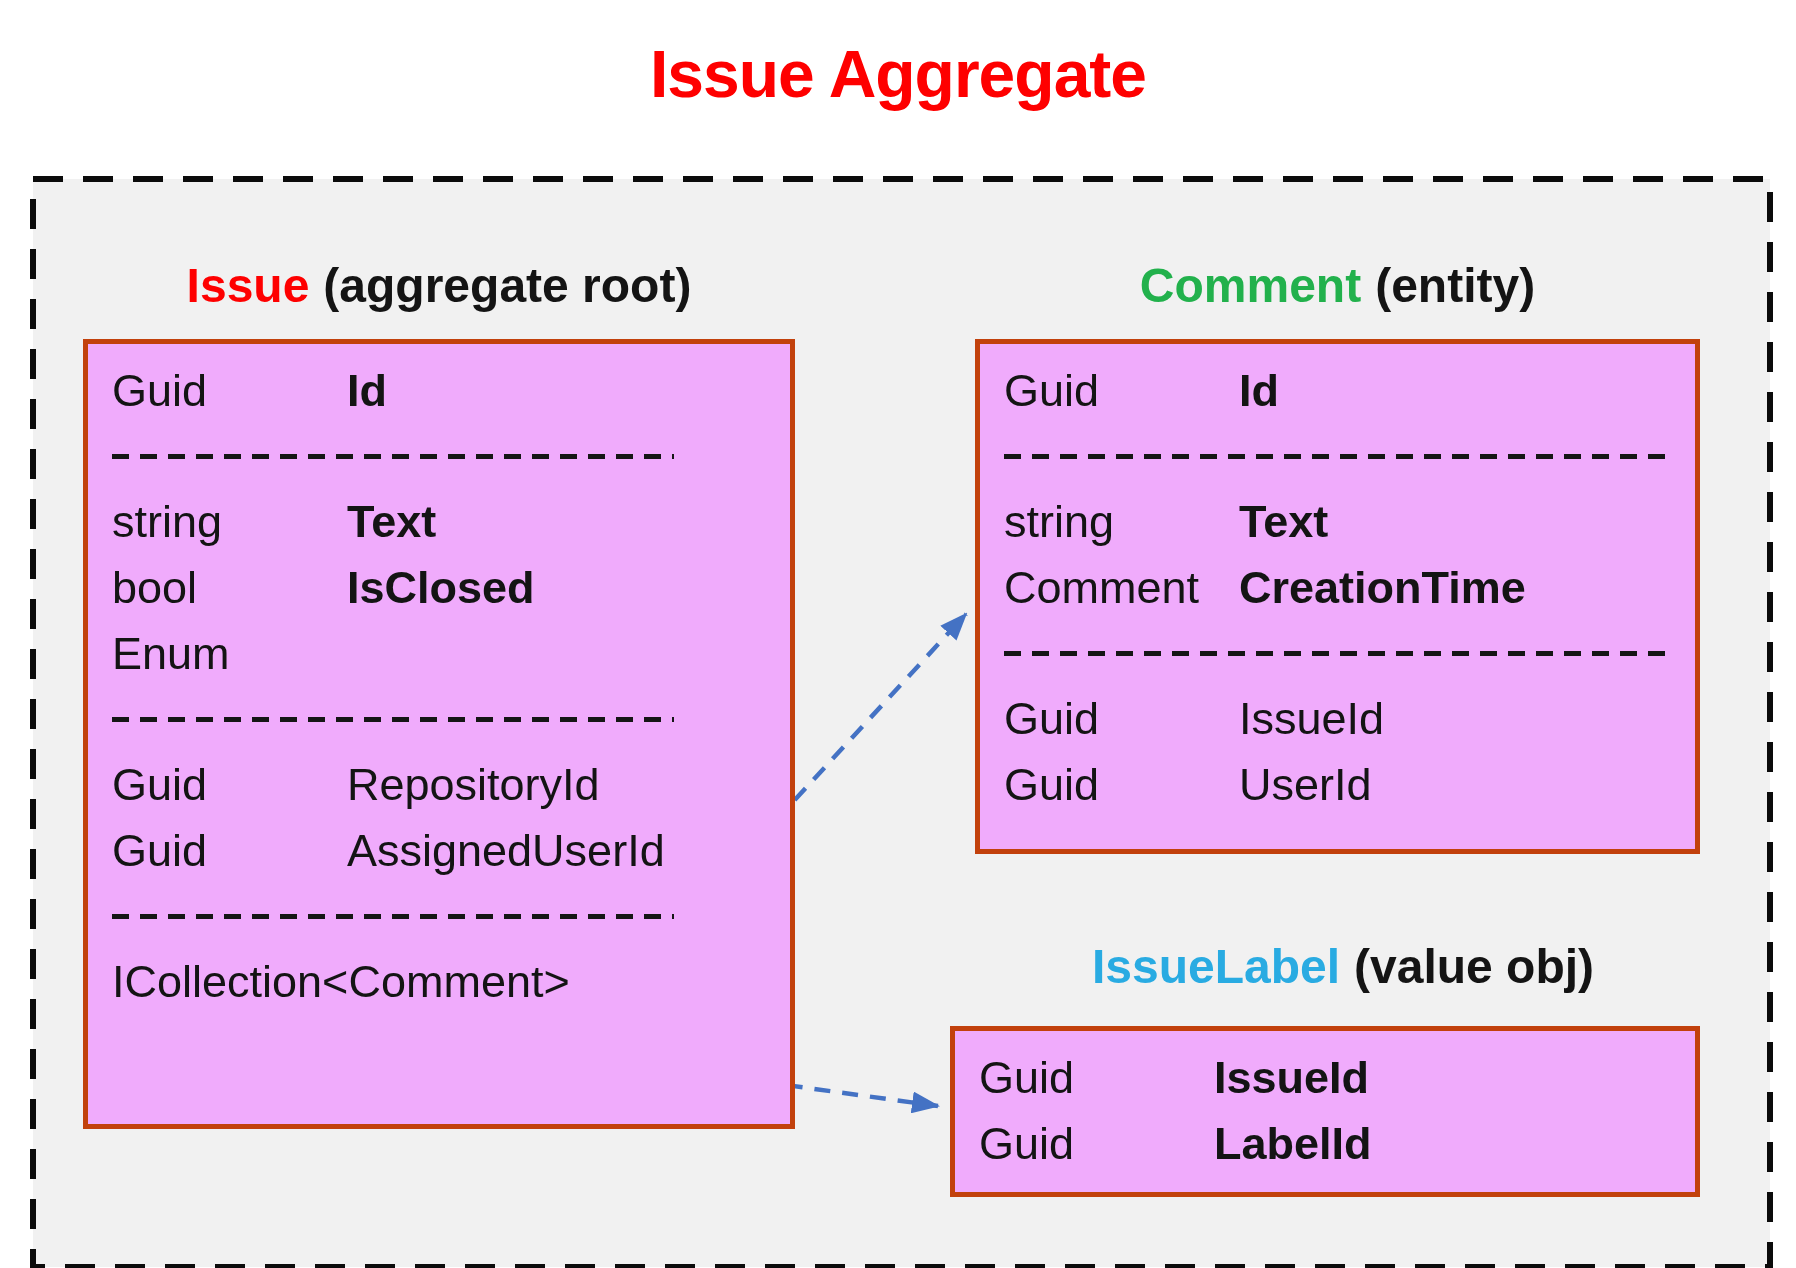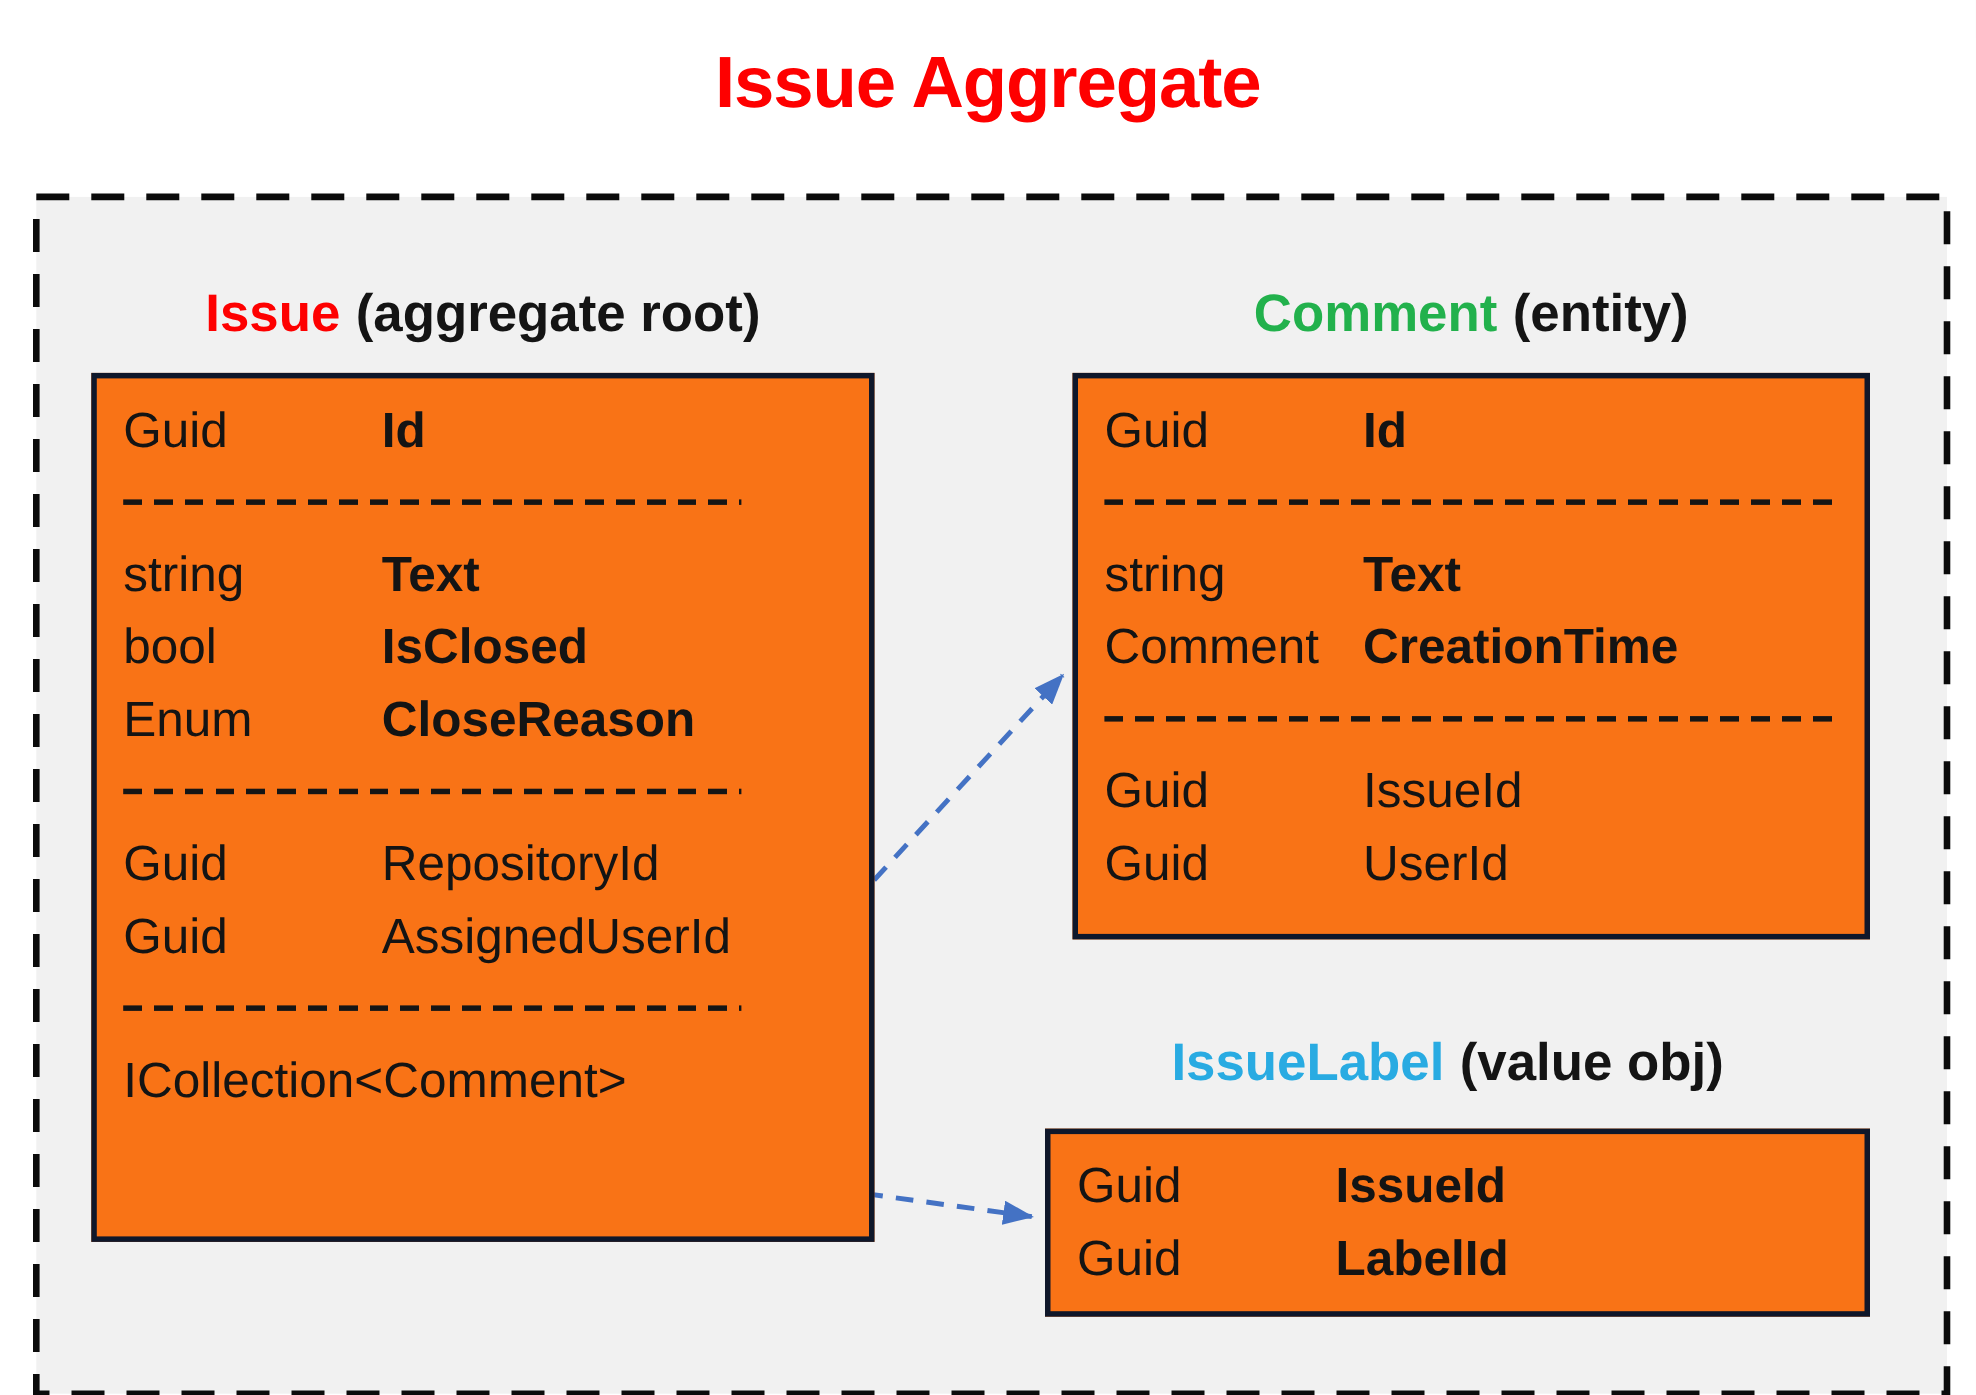--- a/index.html
+++ b/index.html
@@ -18,25 +18,25 @@
 
   .entity-header{
     position:absolute;text-align:center;font-size:48px;line-height:56px;white-space:nowrap;
   }
   .ename{font-weight:700;}
   .ekind{color:#141414;margin-left:14px;font-weight:bold;}
   .issue-header{left:83px;top:224px;width:712px;}
   .issue-header .ename{color:var(--issue_red,#fe0000);}
   .comment-header{left:975px;top:224px;width:725px;}
   .comment-header .ename{color:var(--comment_green,#22b14c);text-align:center;}
-  .issuelabel-header{left:941px;top:905px;width:750px;}
+  .issuelabel-header{left:968px;top:905px;width:750px;}
   .issuelabel-header .ename{color:var(--issuelabel_blue,#29abe2);}
 
   .entity-box{
-    position:absolute;background:#f97316;border:5px solid #0f172a;box-sizing:border-box;
+    position:absolute;background:#f0abfc;border:5px solid #c2410c;box-sizing:border-box;
     padding:14px 24px 0 24px;
   }
   .issue-box{left:83px;top:305px;width:712px;height:790px;}
   .comment-box{left:975px;top:305px;width:725px;height:515px;}
   .issuelabel-box{left:950px;top:992px;width:750px;height:171px;}
 
   .row{height:66px;display:flex;align-items:center;font-size:45px;white-space:nowrap;}
   .ftype{width:235px;flex:0 0 235px;}
   .fname{}
   .b{font-weight:700;}
@@ -78,21 +78,20 @@
     <div class="row">
       <span class="ftype">string</span>
       <span class="fname b">Text</span>
     </div>
     <div class="row">
       <span class="ftype">bool</span>
       <span class="fname b">IsClosed</span>
     </div>
     <div class="row">
       <span class="ftype">Enum</span>
-      <span class="fname b">CloseReason</span>
     </div>
     <div class="dashline"></div>
     <div class="row">
       <span class="ftype">Guid</span>
       <span class="fname">RepositoryId</span>
     </div>
     <div class="row">
       <span class="ftype">Guid</span>
       <span class="fname">AssignedUserId</span>
     </div>

